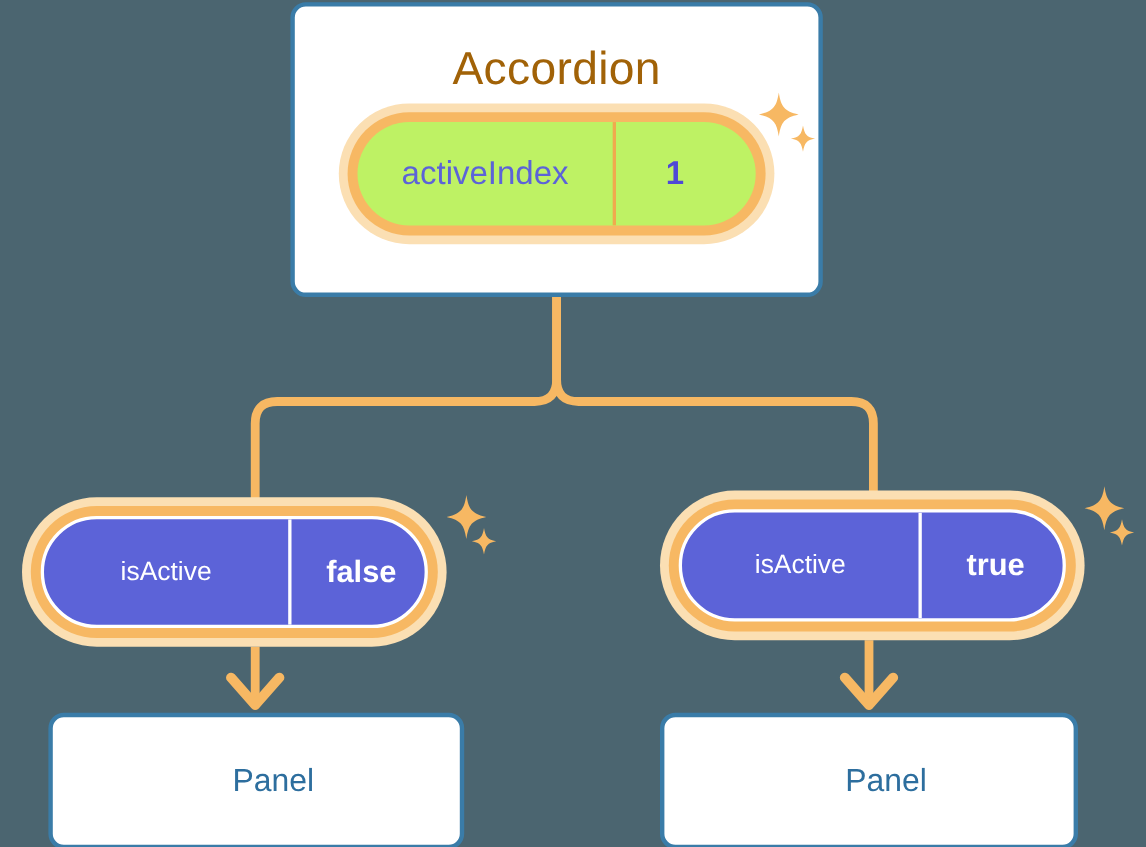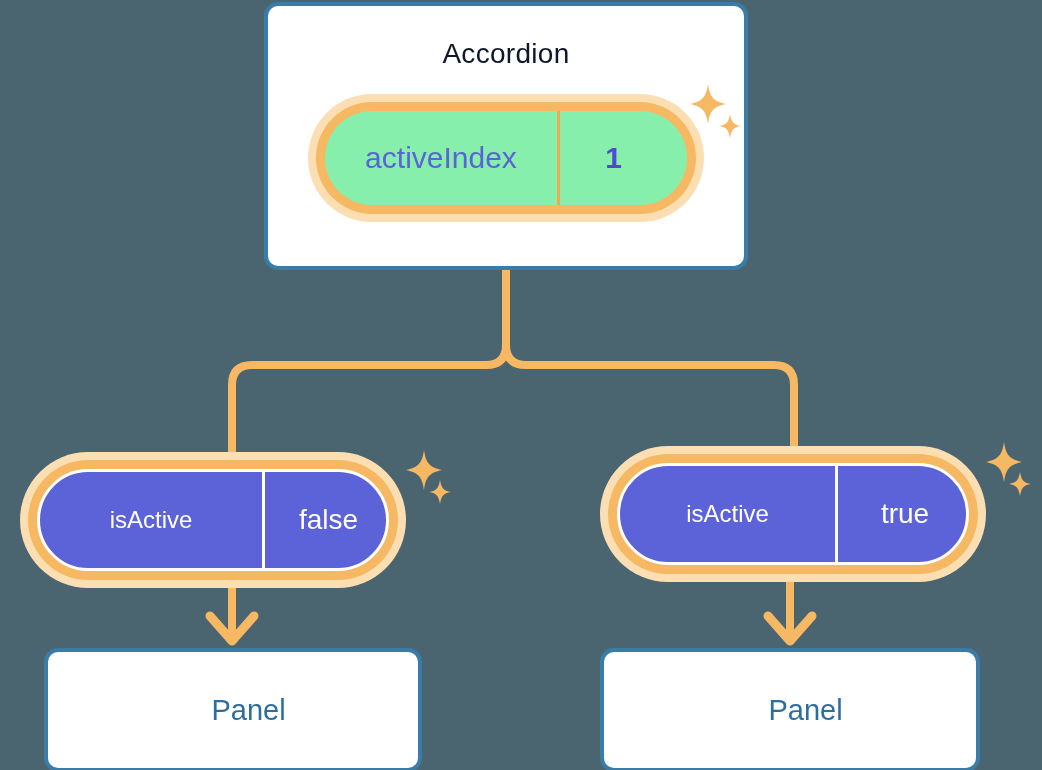--- a/index.html
+++ b/index.html
@@ -43,22 +43,22 @@
     top: 2px;
     width: 484px;
     height: 268px;
   }
   .card-title {
     position: absolute;
     left: 0;
     right: 0;
     top: 32px;
     text-align: center;
-    color: #0f172a;
-    font-size: 28px;
+    color: #a16207;
+    font-size: 42px;
     letter-spacing: 0.3px;
   }
 
   
   .panel-box {
     position: absolute;
     background: #ffffff;
     border: 4px solid #3a7ca8;
     border-radius: 14px;
     box-sizing: border-box;
@@ -98,21 +98,21 @@
   }
   
   .pill-body {
     position: absolute;
     left: 17px; top: 17px; right: 17px; bottom: 17px;
     border-radius: 999px;
     display: flex;
     align-items: stretch;
     overflow: hidden;
   }
-  .pill-body.light { background: #86efac; }
+  .pill-body.light { background: #bef264; }
   .pill-body.solid {
     background: #5c63d8;
     border: 3px solid #ffffff;
     box-sizing: border-box;
   }
   .pill-cell {
     display: flex;
     align-items: center;
     justify-content: center;
     box-sizing: border-box;
@@ -130,21 +130,21 @@
     font-weight: bold;
     border-left: 3px solid #f0aa4e;
   }
   .pill-body.solid .pill-key {
     color: #ffffff;
     font-size: 24px;
   }
   .pill-body.solid .pill-value {
     color: #ffffff;
     font-size: 28px;
-    font-weight: normal;
+    font-weight: bold;
     border-left: 3px solid #ffffff;
   }
 
   
   #pill-active-index {
     left: 308px;
     top: 94px;
     width: 396px;
     height: 128px;
   }

